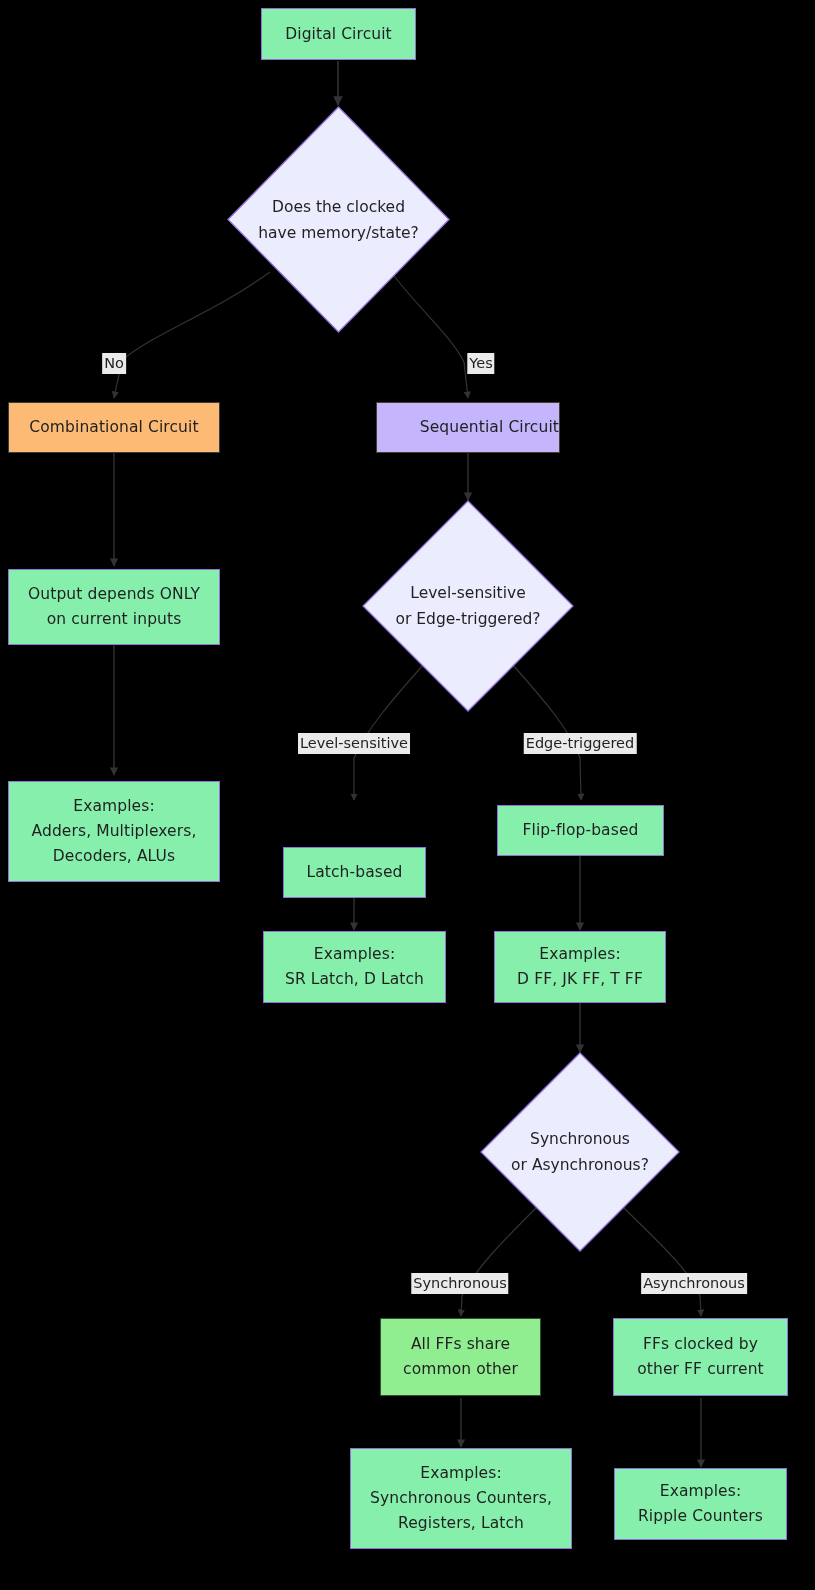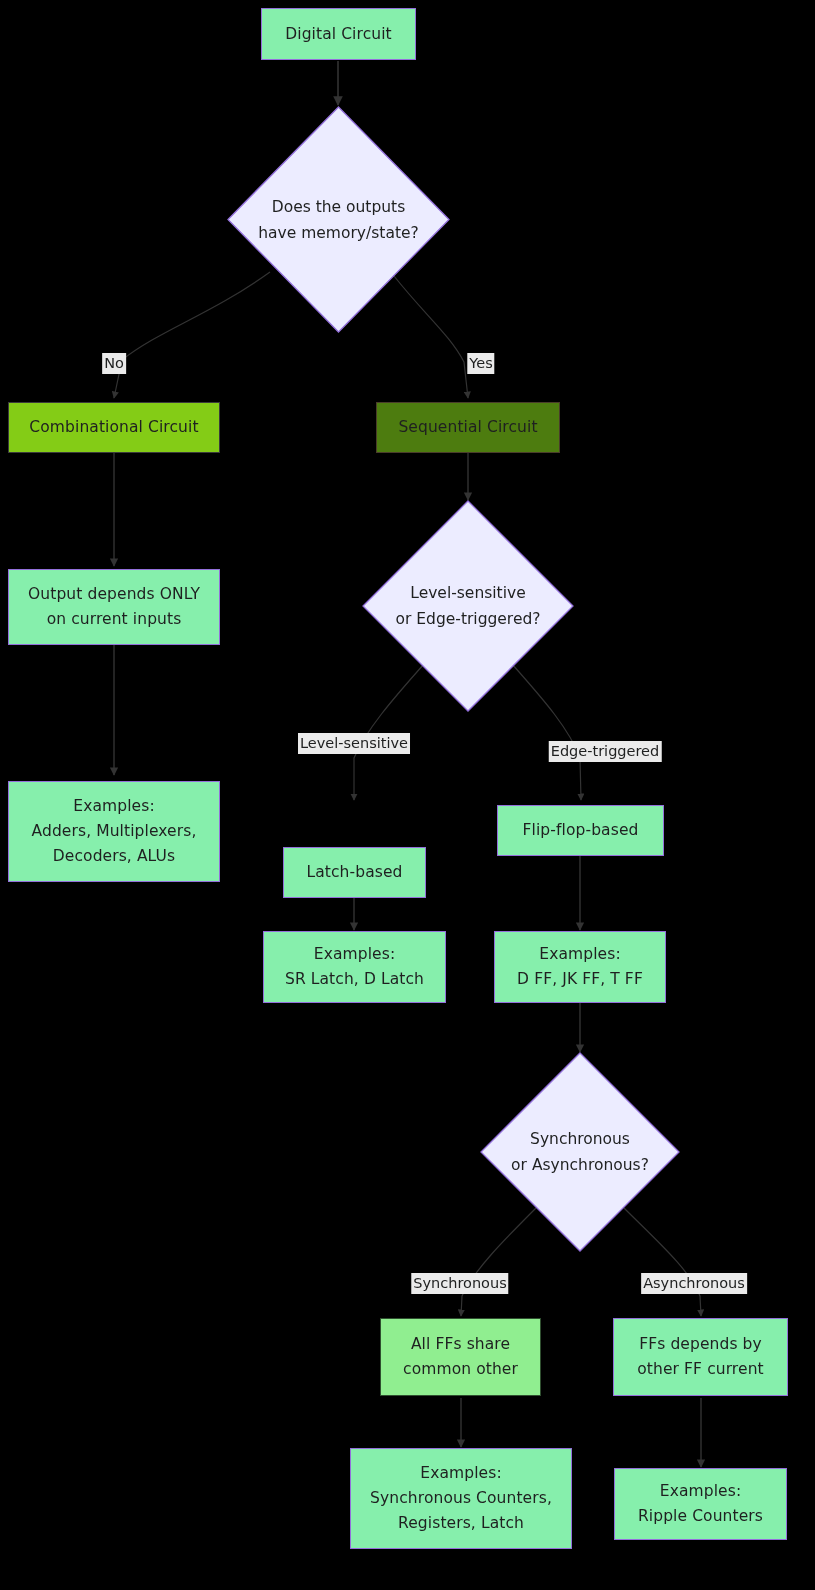--- a/index.html
+++ b/index.html
@@ -36,26 +36,27 @@
     color: #1f2020;
     font-size: 15.5px;
     line-height: 25px;
     letter-spacing: 0.1px;
   }
   .rect {
     border: 1.3px solid #9370db;
     background: #86efac;
   }
   .rect.blue {
-    background: #84cc16;
+    background: #fdba74;
     border: 1.3px solid #3b3b3b;
   }
   .rect.peach {
-    background: #4d7c0f;
+    background: #c4b5fd;
     border: 1.3px solid #4a3d2a;
+    align-items: flex-end;
   }
   .rect.green {
     background: #90ee90;
     border: 1.3px solid #2f4f2f;
   }
   .diamond-wrap {
     position: absolute;
   }
   .diamond-wrap svg {
     position: absolute;
@@ -136,21 +137,21 @@
 
   <div class="node rect" style="left:261px; top:8px; width:155px; height:52px;">
     <span class="ln">Digital Circuit</span>
   </div>
 
   <div class="diamond-wrap" style="left:228px; top:107px; width:221px; height:225px;">
     <svg width="221" height="225" viewBox="0 0 221 225">
       <polygon points="110.5,0 221,112.5 110.5,225 0,112.5" fill="#ececff" stroke="#9370db" stroke-width="1.3"></polygon>
     </svg>
     <div class="diamond-label">
-      <span class="ln">Does the outputs</span>
+      <span class="ln">Does the clocked</span>
       <span class="ln">have memory/state?</span>
     </div>
   </div>
 
   <div class="edge-label" style="left:114px; top:353px;text-align:center;">
     <span>No</span>
   </div>
 
   <div class="edge-label" style="left:481px; top:353px;">
     <span>Yes</span>
@@ -182,21 +183,21 @@
     <div class="diamond-label">
       <span class="ln">Level-sensitive</span>
       <span class="ln">or Edge-triggered?</span>
     </div>
   </div>
 
   <div class="edge-label" style="left:354px; top:733px;">
     <span>Level-sensitive</span>
   </div>
 
-  <div class="edge-label" style="left:605px; top:733px;margin-top:8px;">
+  <div class="edge-label" style="left:580px; top:733px;">
     <span>Edge-triggered</span>
   </div>
 
   <div class="node rect" style="left:283px; top:847px; width:143px; height:51px;">
     <span class="ln">Latch-based</span>
   </div>
 
   <div class="node rect" style="left:497px; top:805px; width:167px; height:51px;">
     <span class="ln">Flip-flop-based</span>
   </div>
@@ -228,21 +229,21 @@
   <div class="edge-label" style="left:694px; top:1273px;">
     <span>Asynchronous</span>
   </div>
 
   <div class="node rect green" style="left:380px; top:1318px; width:161px; height:78px;">
     <span class="ln">All FFs share</span>
     <span class="ln">common other</span>
   </div>
 
   <div class="node rect" style="left:613px; top:1318px; width:175px; height:78px;">
-    <span class="ln">FFs depends by</span>
+    <span class="ln">FFs clocked by</span>
     <span class="ln">other FF current</span>
   </div>
 
   <div class="node rect" style="left:350px; top:1448px; width:222px; height:101px;">
     <span class="ln">Examples:</span>
     <span class="ln">Synchronous Counters,</span>
     <span class="ln">Registers, Latch</span>
   </div>
 
   <div class="node rect" style="left:614px; top:1468px; width:173px; height:72px;">

